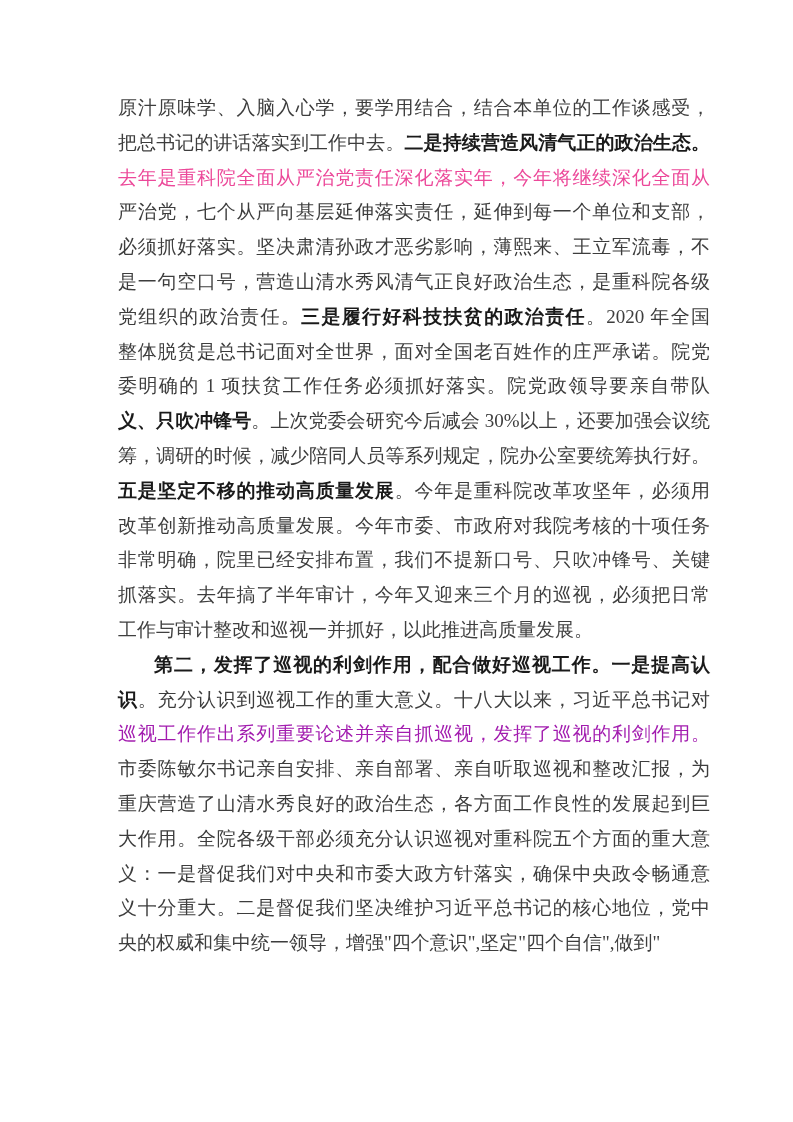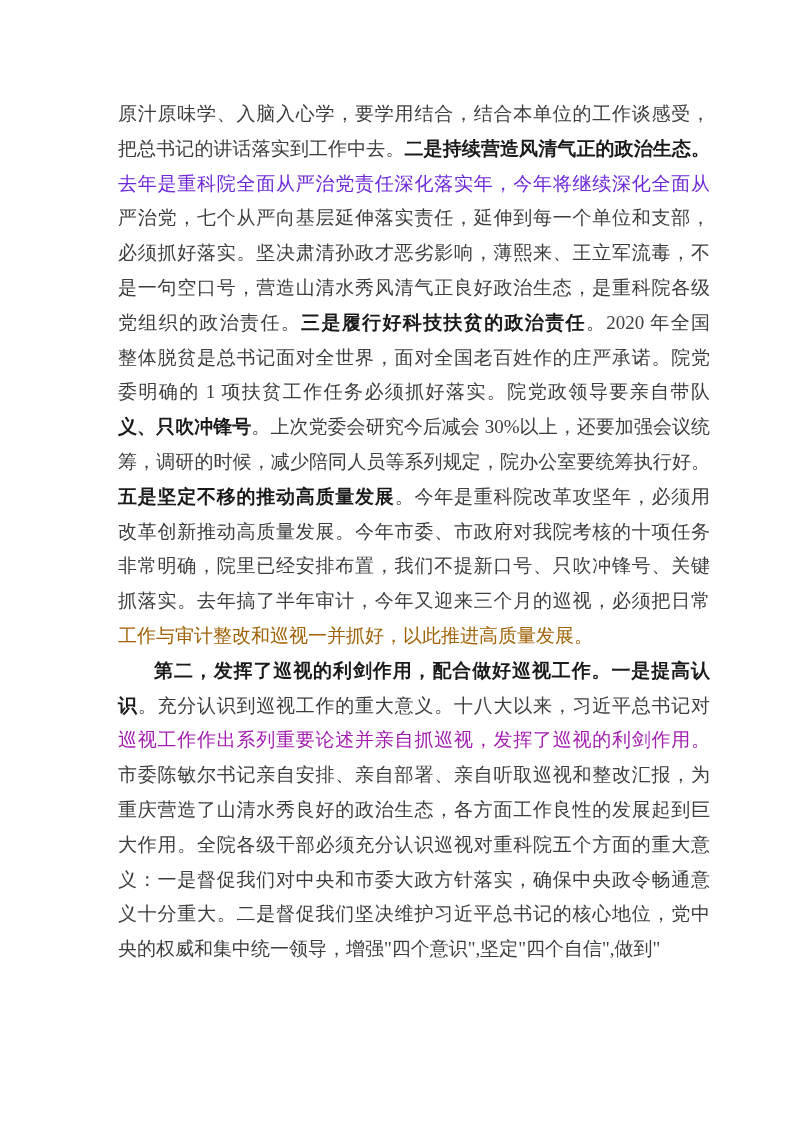--- a/index.html
+++ b/index.html
@@ -12,21 +12,21 @@
     position: relative;
     width: 793px;
     height: 1122px;
     background: #ffffff;
     overflow: hidden;
     font-family: "Liberation Serif", "DejaVu Serif", serif;
   }
   .text-block {
     position: absolute;
     left: 118px;
-    top: 97px;
+    top: 91px;
     width: 592px;
   }
   .paragraph {
     margin: 0;
     padding: 0;
   }
   .line {
     font-size: 19px;
     line-height: 34.8px;
     height: 34.8px;
@@ -50,34 +50,34 @@
   }
 </style>
 </head>
 <body style="background: rgb(255, 255, 255);">
 
 <div class="page">
   <div class="text-block">
       <div class="paragraph">
         <div class="line" style="color: rgb(61, 61, 61);"><span class="seg">原汁原味学、入脑入心学，要学用结合，结合本单位的工作谈感受，</span></div>
         <div class="line" style="color: rgb(61, 61, 61);"><span class="seg">把总书记的讲话落实到工作中去。</span><span class="seg bold" style="color: rgb(26, 26, 26);">二是持续营造风清气正的政治生态。</span></div>
-        <div class="line" style="color: #6d28d9; font-family: Liberation Serif, serif;"><span class="seg">去年是重科院全面从严治党责任深化落实年，今年将继续深化全面从</span></div>
+        <div class="line" style="color: #ec4899; font-family: Liberation Serif, serif;"><span class="seg">去年是重科院全面从严治党责任深化落实年，今年将继续深化全面从</span></div>
         <div class="line" style="color: rgb(61, 61, 61);"><span class="seg">严治党，七个从严向基层延伸落实责任，延伸到每一个单位和支部，</span></div>
         <div class="line" style="color: rgb(61, 61, 61);"><span class="seg">必须抓好落实。坚决肃清孙政才恶劣影响，薄熙来、王立军流毒，不</span></div>
         <div class="line" style="color: rgb(61, 61, 61);"><span class="seg">是一句空口号，营造山清水秀风清气正良好政治生态，是重科院各级</span></div>
         <div class="line" style="color: rgb(61, 61, 61);"><span class="seg">党组织的政治责任。</span><span class="seg bold" style="color: rgb(26, 26, 26);">三是履行好科技扶贫的政治责任</span><span class="seg">。2020 年全国</span></div>
         <div class="line" style="color: rgb(61, 61, 61);"><span class="seg">整体脱贫是总书记面对全世界，面对全国老百姓作的庄严承诺。院党</span></div>
         <div class="line" style="color: rgb(61, 61, 61);"><span class="seg">委明确的 1 项扶贫工作任务必须抓好落实。院党政领导要亲自带队</span></div>
         <div class="line" style="color: rgb(61, 61, 61);"><span class="seg bold" style="color: rgb(26, 26, 26);">义、只吹冲锋号</span><span class="seg">。上次党委会研究今后减会 30%以上，还要加强会议统</span></div>
         <div class="line" style="color: rgb(61, 61, 61);"><span class="seg">筹，调研的时候，减少陪同人员等系列规定，院办公室要统筹执行好。</span></div>
         <div class="line" style="color: rgb(61, 61, 61);"><span class="seg bold" style="color: rgb(26, 26, 26);">五是坚定不移的推动高质量发展</span><span class="seg">。今年是重科院改革攻坚年，必须用</span></div>
         <div class="line" style="color: rgb(61, 61, 61);"><span class="seg">改革创新推动高质量发展。今年市委、市政府对我院考核的十项任务</span></div>
         <div class="line" style="color: rgb(61, 61, 61);"><span class="seg">非常明确，院里已经安排布置，我们不提新口号、只吹冲锋号、关键</span></div>
         <div class="line" style="color: rgb(61, 61, 61);"><span class="seg">抓落实。去年搞了半年审计，今年又迎来三个月的巡视，必须把日常</span></div>
-        <div class="line no-stretch" style="color: #a16207;"><span class="seg">工作与审计整改和巡视一并抓好，以此推进高质量发展。</span></div>
+        <div class="line no-stretch" style="color: #404040;"><span class="seg">工作与审计整改和巡视一并抓好，以此推进高质量发展。</span></div>
       </div>
       <div class="paragraph">
         <div class="line indent" style="color: rgb(61, 61, 61);"><span class="seg bold" style="color: rgb(26, 26, 26);">第二，发挥了巡视的利剑作用，配合做好巡视工作。一是提高认</span></div>
         <div class="line" style="color: rgb(61, 61, 61);"><span class="seg bold" style="color: rgb(26, 26, 26);">识</span><span class="seg">。充分认识到巡视工作的重大意义。十八大以来，习近平总书记对</span></div>
         <div class="line" style="color: #a21caf;"><span class="seg">巡视工作作出系列重要论述并亲自抓巡视，发挥了巡视的利剑作用。</span></div>
         <div class="line" style="color: rgb(61, 61, 61);"><span class="seg">市委陈敏尔书记亲自安排、亲自部署、亲自听取巡视和整改汇报，为</span></div>
         <div class="line" style="color: rgb(61, 61, 61);"><span class="seg">重庆营造了山清水秀良好的政治生态，各方面工作良性的发展起到巨</span></div>
         <div class="line" style="color: rgb(61, 61, 61);"><span class="seg">大作用。全院各级干部必须充分认识巡视对重科院五个方面的重大意</span></div>
         <div class="line" style="color: rgb(61, 61, 61);"><span class="seg">义：一是督促我们对中央和市委大政方针落实，确保中央政令畅通意</span></div>
         <div class="line" style="color: rgb(61, 61, 61);"><span class="seg">义十分重大。二是督促我们坚决维护习近平总书记的核心地位，党中</span></div>

